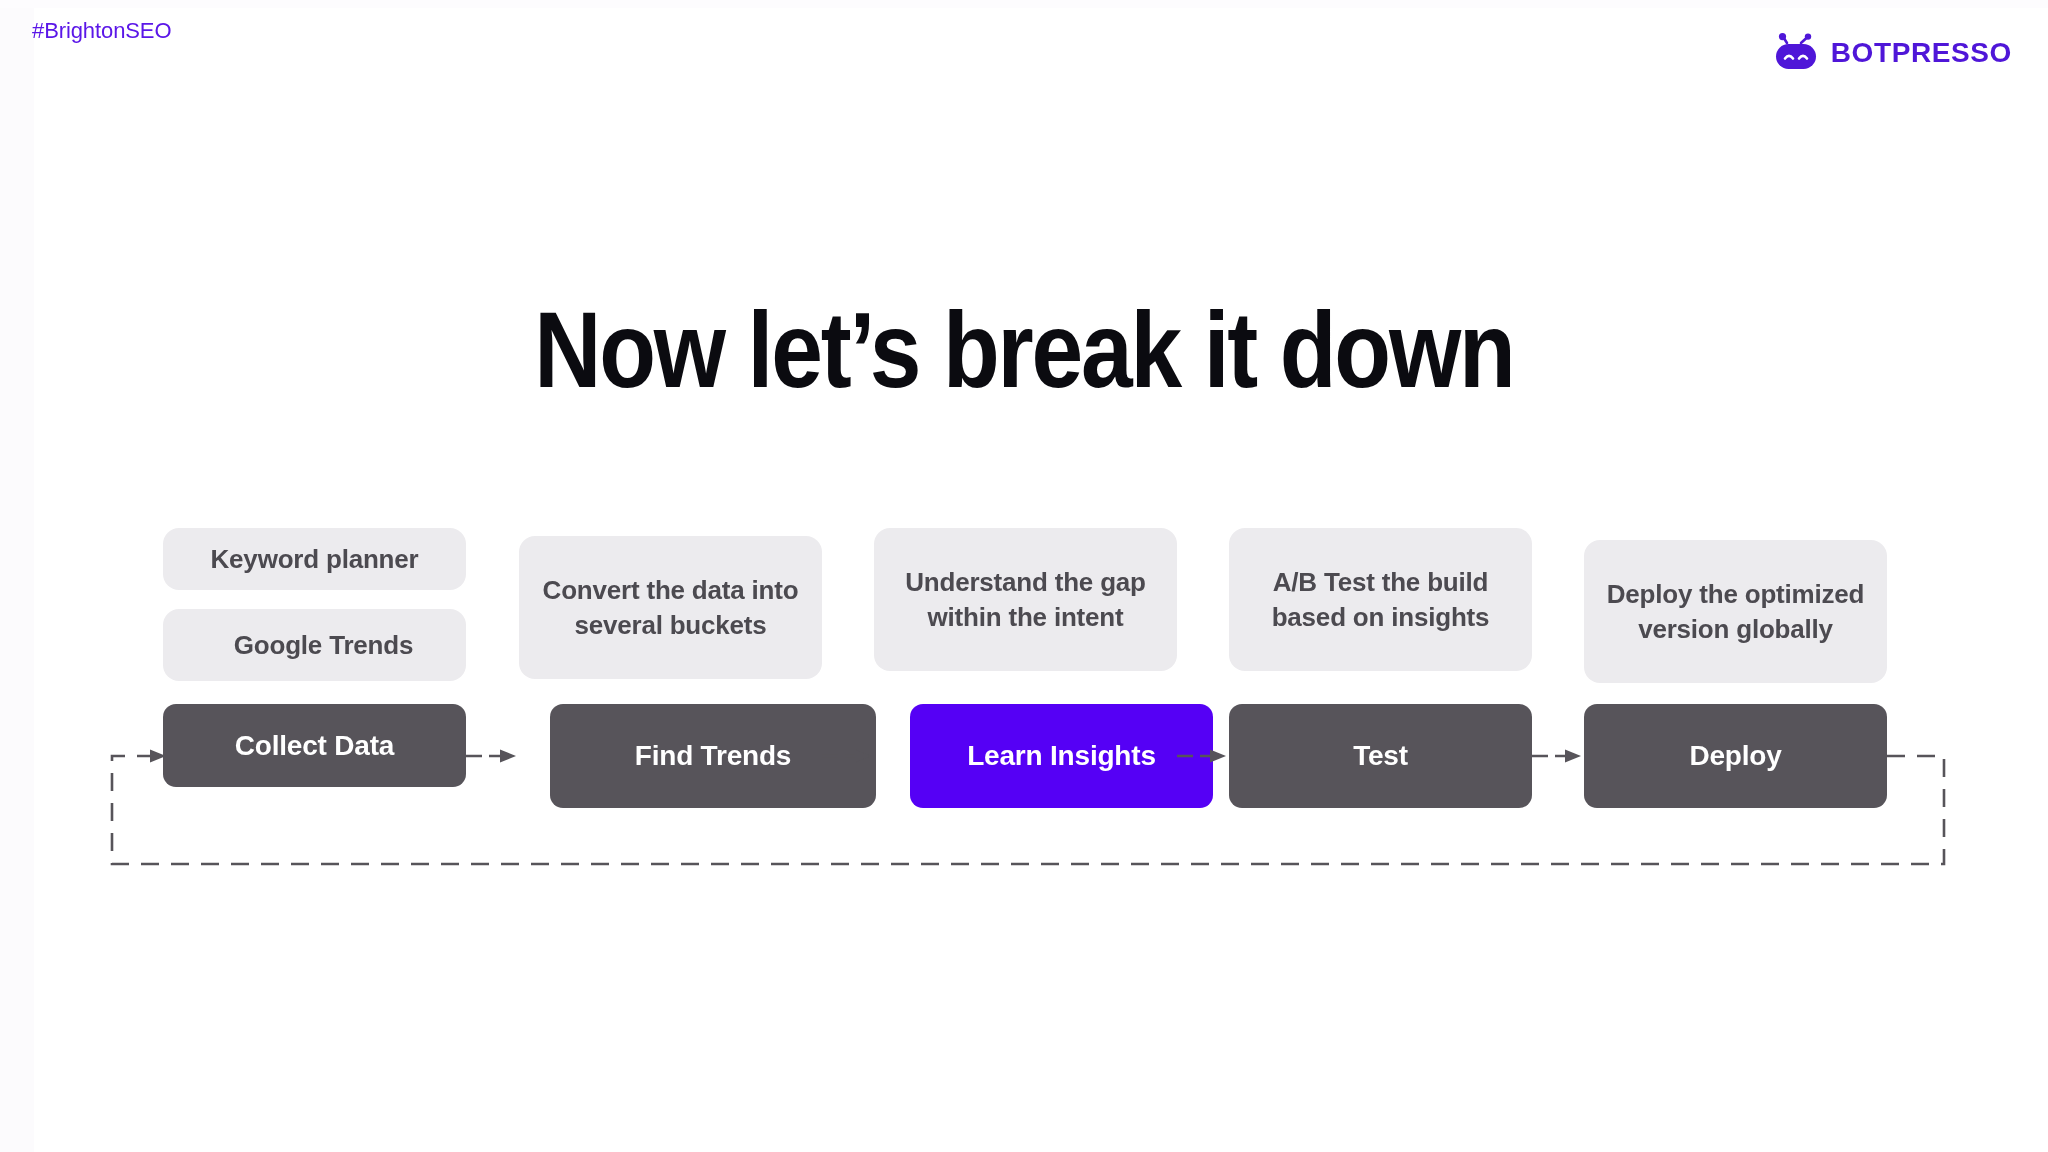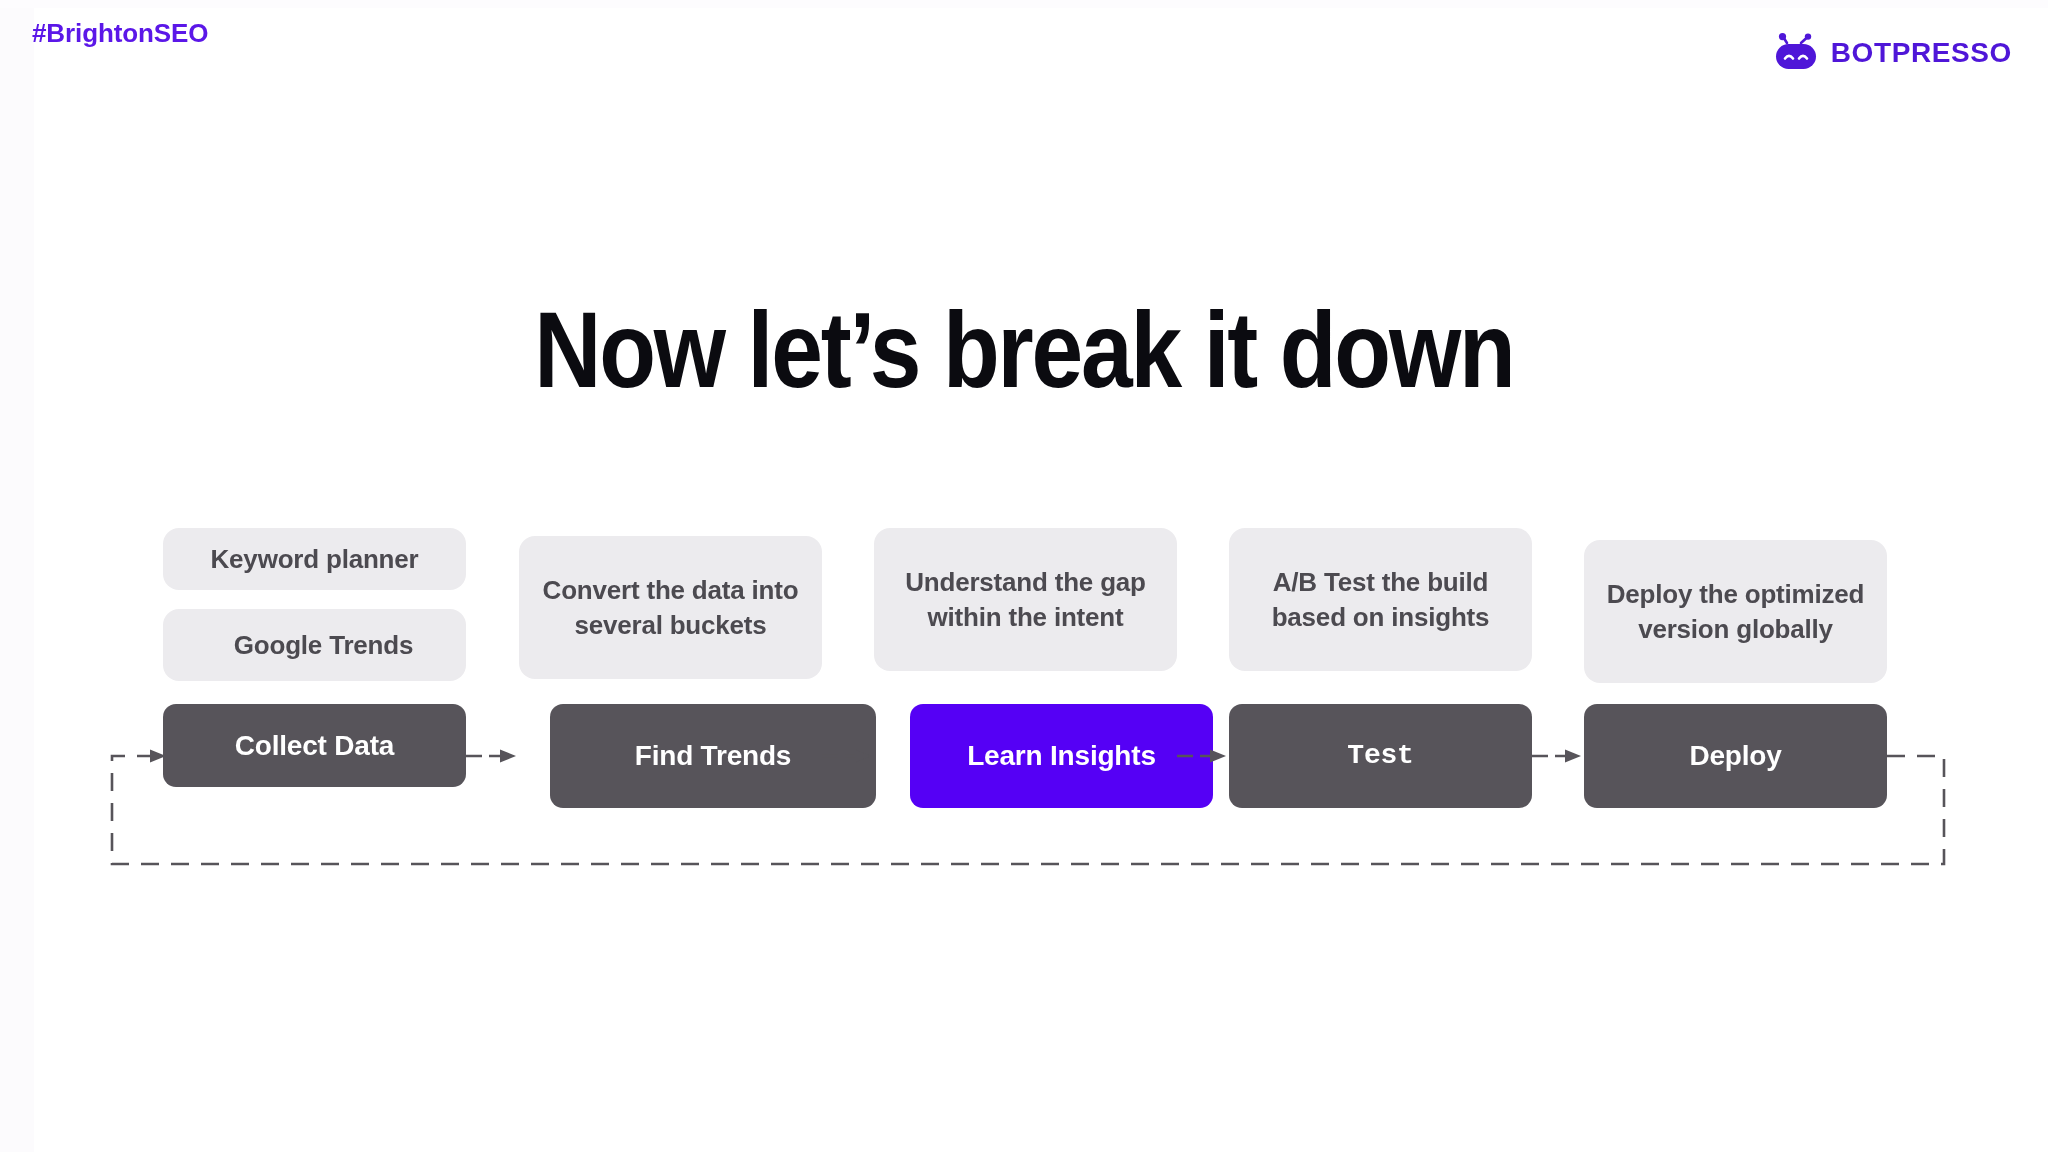--- a/index.html
+++ b/index.html
@@ -38,22 +38,22 @@
     left: 0; top: 0;
     width: 2048px; height: 8px;
     background: #fdfcfe;
   }
 
   
   .hashtag {
     position: absolute;
     left: 32px;
     top: 18px;
-    font-size: 26px;
-    font-weight: 700;
+    font-size: 22px;
+    font-weight: 400;
     letter-spacing: -0.1px;
     color: #5b17e8;
     white-space: nowrap;
   }
 
   .brand-logo {
     position: absolute;
     right: 36px;
     top: 30px;
     display: flex;
@@ -196,21 +196,21 @@
     <div class="detail-card" style="left:519px; top:536px; width:303px; height:143px;">Convert the data into several buckets</div>
 
     <div class="step-box" style="left:550px; top:704px; width:326px; height:104px;">Find Trends</div>
 
     <div class="detail-card" style="left:874px; top:528px; width:303px; height:143px;">Understand the gap within the intent</div>
 
     <div class="step-box is-active" style="left:874px; top:704px; width:303px; height:104px;margin-left:36px;">Learn Insights</div>
 
     <div class="detail-card" style="left:1229px; top:528px; width:303px; height:143px;">A/B Test the build based on insights</div>
 
-    <div class="step-box" style="left:1229px; top:704px; width:303px; height:104px;font-family:Liberation Mono, monospace;">Test</div>
+    <div class="step-box" style="left:1229px; top:704px; width:303px; height:104px;">Test</div>
 
     <div class="detail-card" style="left:1584px; top:528px; width:303px; height:143px;margin-top:12px;">Deploy the optimized version globally</div>
 
     <div class="step-box" style="left:1584px; top:704px; width:303px; height:104px;text-align:right;">Deploy</div>
 
     <svg class="connector" style="left:466px; top:743px; width:53px;" viewBox="0 0 53 26" xmlns="http://www.w3.org/2000/svg">
       <path d="M0 13 H34" stroke="#57545a" stroke-width="2.6" stroke-dasharray="16 7" fill="none"></path>
       <path d="M34 6.5 L50 13 L34 19.5 Z" fill="#57545a"></path>
     </svg>
 

